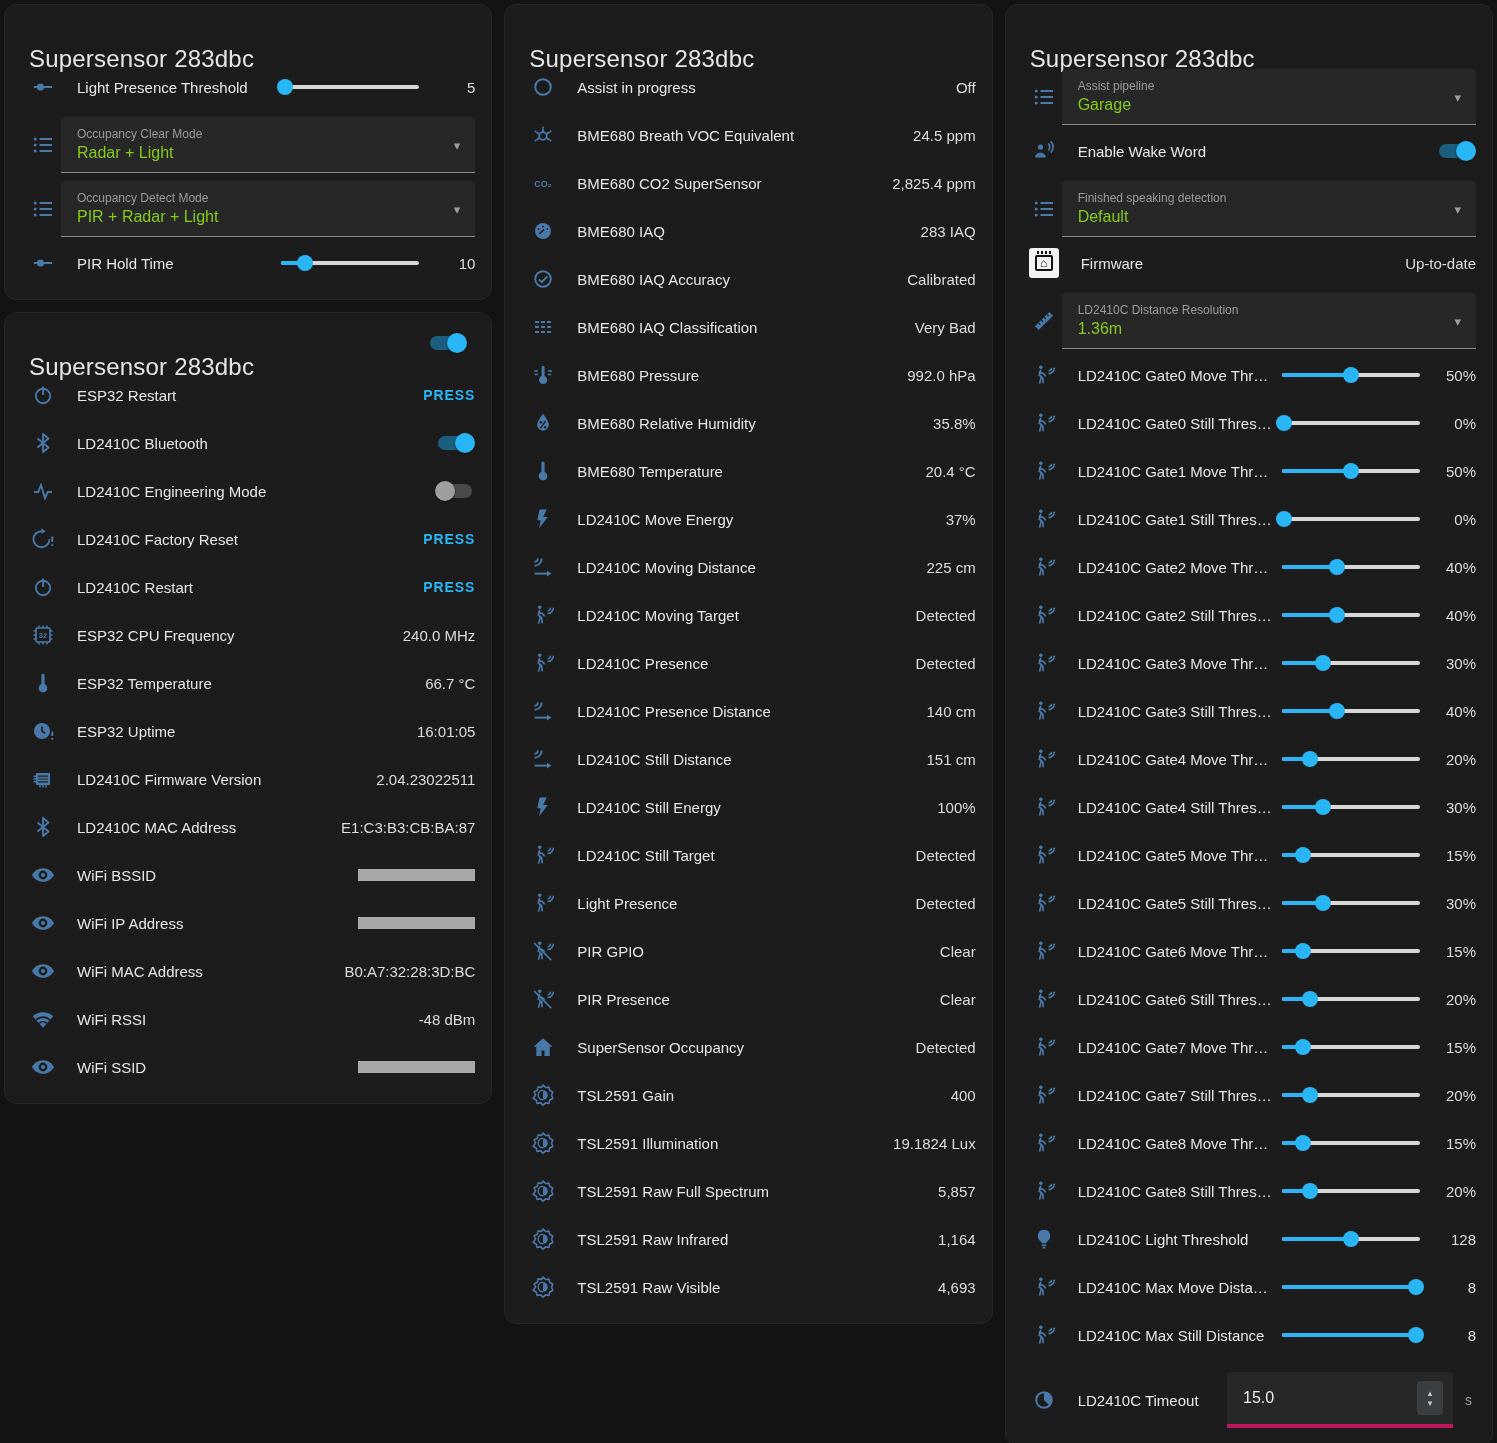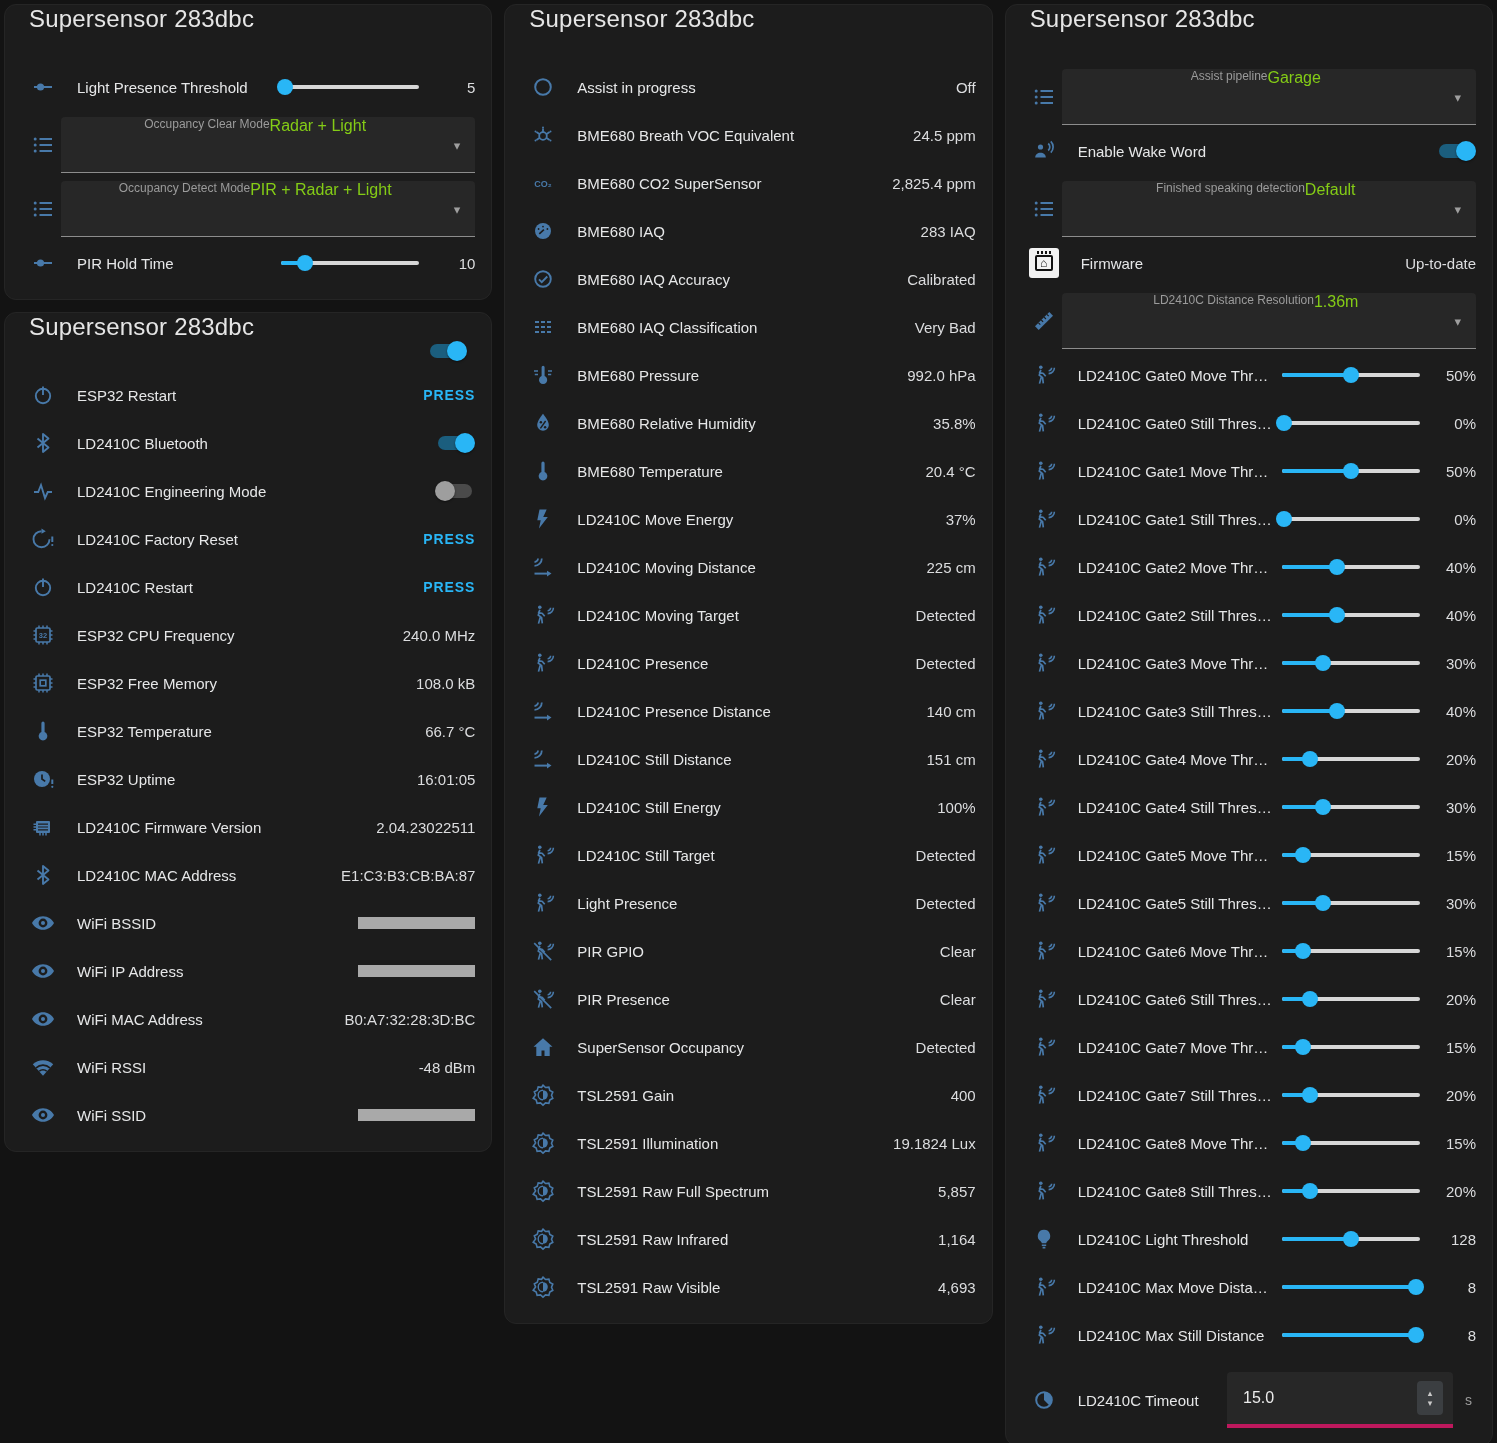--- a/index.html
+++ b/index.html
@@ -12,21 +12,21 @@
     --label:#e6e7e8;
     --value:#dcdddf;
     --muted:#9b9b9b;
   }
   *{box-sizing:border-box}
   html,body{margin:0;padding:0}
   body{background:var(--page);font-family:"Liberation Sans",sans-serif;color:var(--label);}
   .page{width:1497px;height:1443px;padding:4px;display:grid;grid-template-columns:repeat(3,1fr);gap:12px;align-items:start;overflow:hidden}
   .col{display:flex;flex-direction:column;gap:12px;min-width:0}
   .card{background:var(--card);border:1px solid #252525;border-radius:12px;padding-bottom:12px;overflow:hidden}
-  .card-title-row{display:flex;align-items:flex-end;justify-content:space-between;padding:20px 24px 10px 24px;height:58px}
+  .card-title-row{display:flex;align-items:flex-start;justify-content:space-between;padding:20px 24px 10px 24px;height:58px}
   .card-title{font-size:24px;font-weight:400;color:#e6e6e6;letter-spacing:.2px;white-space:nowrap}
   .row{display:flex;align-items:center;height:48px;padding:0 16px 0 26px;min-width:0}
   .row.select-row{height:64px;padding-top:4px}
   .row.number-row{height:66px;margin-top:8px}
   .icon{width:24px;height:24px;flex:none;color:var(--icon);display:flex;align-items:center;justify-content:center}
   .icon svg{width:24px;height:24px;display:block}
   .label{flex:1 1 auto;min-width:0;margin-left:22px;font-size:15px;color:var(--label);white-space:nowrap;overflow:hidden;text-overflow:ellipsis}
   .value{flex:none;margin-left:12px;font-size:15px;color:var(--value);white-space:nowrap}
   .press{flex:none;margin-left:12px;font-size:14px;font-weight:700;letter-spacing:.9px;color:var(--accent);cursor:pointer}
   
@@ -35,21 +35,21 @@
   .slider .fill{position:absolute;left:0;top:7px;height:4px;border-radius:2px;background:var(--accent)}
   .slider .thumb{position:absolute;top:1px;width:16px;height:16px;border-radius:50%;background:var(--accent)}
   .slider-value{flex:none;width:44px;margin-left:12px;text-align:right;font-size:15px;color:var(--value);white-space:nowrap}
   
   .switch{flex:none;width:40px;height:20px;position:relative;margin-left:12px;cursor:pointer}
   .switch .tr{position:absolute;left:3px;right:3px;top:3px;height:14px;border-radius:7px;background:#4a4a4a}
   .switch .knob{position:absolute;top:0;left:0;width:20px;height:20px;border-radius:50%;background:#9e9e9e;box-shadow:0 1px 2px rgba(0,0,0,.5)}
   .switch.on .tr{background:var(--accent-track)}
   .switch.on .knob{left:20px;background:var(--accent)}
   
-  .selectbox{flex:1 1 auto;min-width:0;margin-left:6px;height:56px;background:#272727;border-radius:4px 4px 0 0;border-bottom:1px solid #8d8d8d;display:flex;flex-direction:row;justify-content:center;padding:0 42px 0 16px;position:relative;cursor:pointer}
+  .selectbox{flex:1 1 auto;min-width:0;margin-left:6px;height:56px;background:#272727;border-radius:4px 4px 0 0;border-bottom:1px solid #8d8d8d;display:flex;flex-direction:column;justify-content:center;padding:0 42px 0 16px;position:relative;cursor:pointer}
   .selectbox .slabel{font-size:12px;color:var(--muted);margin-bottom:3px;white-space:nowrap;overflow:hidden;text-overflow:ellipsis}
   .selectbox .svalue{font-size:16px;color:#84cc16;white-space:nowrap;overflow:hidden;text-overflow:ellipsis}
   .selectbox .chev{position:absolute;right:15px;top:50%;transform:translateY(-50%);color:#9e9e9e;font-size:13px}
   
   .redacted{flex:none;width:117px;height:12px;background:#a9a9a9;margin-left:12px}
   
   .numberbox{flex:none;width:226px;height:56px;margin-left:10px;background:#272727;border-radius:4px 4px 0 0;border-bottom:4px solid #be185d;display:flex;align-items:center;padding:0 10px 0 16px}
   .numberbox .nvalue{flex:1;font-size:16px;color:#ececec}
   .stepper{flex:none;width:26px;height:34px;background:#3b3e41;border-radius:4px;display:flex;flex-direction:column;align-items:center;justify-content:center;color:#c9c9c9;font-size:9px;line-height:10px;cursor:pointer;user-select:none}
   .unit{flex:none;margin-left:12px;margin-right:4px;color:var(--muted);font-size:14px}
@@ -205,31 +205,20 @@
               <text x="12" y="14.8" font-size="7.5" font-weight="bold" text-anchor="middle" fill="currentColor">32</text>
               <path d="M8 2.5V5M12 2.5V5M16 2.5V5M8 19v2.5M12 19v2.5M16 19v2.5M2.5 8H5M2.5 12H5M2.5 16H5M19 8h2.5M19 12h2.5M19 16h2.5" stroke="currentColor" stroke-width="1.5"></path>
             </svg>
           </span>
           <span class="label">ESP32 CPU Frequency</span>
           <span class="value">240.0 MHz</span>
         </div>
         <div class="row">
           <span class="icon">
             <svg viewBox="0 0 24 24">
-              <rect x="5" y="5" width="14" height="14" rx="1.2" fill="none" stroke="currentColor" stroke-width="1.7"></rect>
-              <rect x="9.2" y="9.2" width="5.6" height="5.6" fill="none" stroke="currentColor" stroke-width="1.7"></rect>
-              <path d="M8 2.5V5M12 2.5V5M16 2.5V5M8 19v2.5M12 19v2.5M16 19v2.5M2.5 8H5M2.5 12H5M2.5 16H5M19 8h2.5M19 12h2.5M19 16h2.5" stroke="currentColor" stroke-width="1.5"></path>
-            </svg>
-          </span>
-          <span class="label">ESP32 Free Memory</span>
-          <span class="value">108.0 kB</span>
-        </div>
-        <div class="row">
-          <span class="icon">
-            <svg viewBox="0 0 24 24">
               <path d="M10.4 4.2a1.6 1.6 0 0 1 3.2 0v8.9a4.3 4.3 0 1 1-3.2 0z" fill="currentColor"></path>
             </svg>
           </span>
           <span class="label">ESP32 Temperature</span>
           <span class="value">66.7 °C</span>
         </div>
         <div class="row">
           <span class="icon">
             <svg viewBox="0 0 24 24">
               <circle cx="11" cy="12" r="8" fill="currentColor"></circle>

